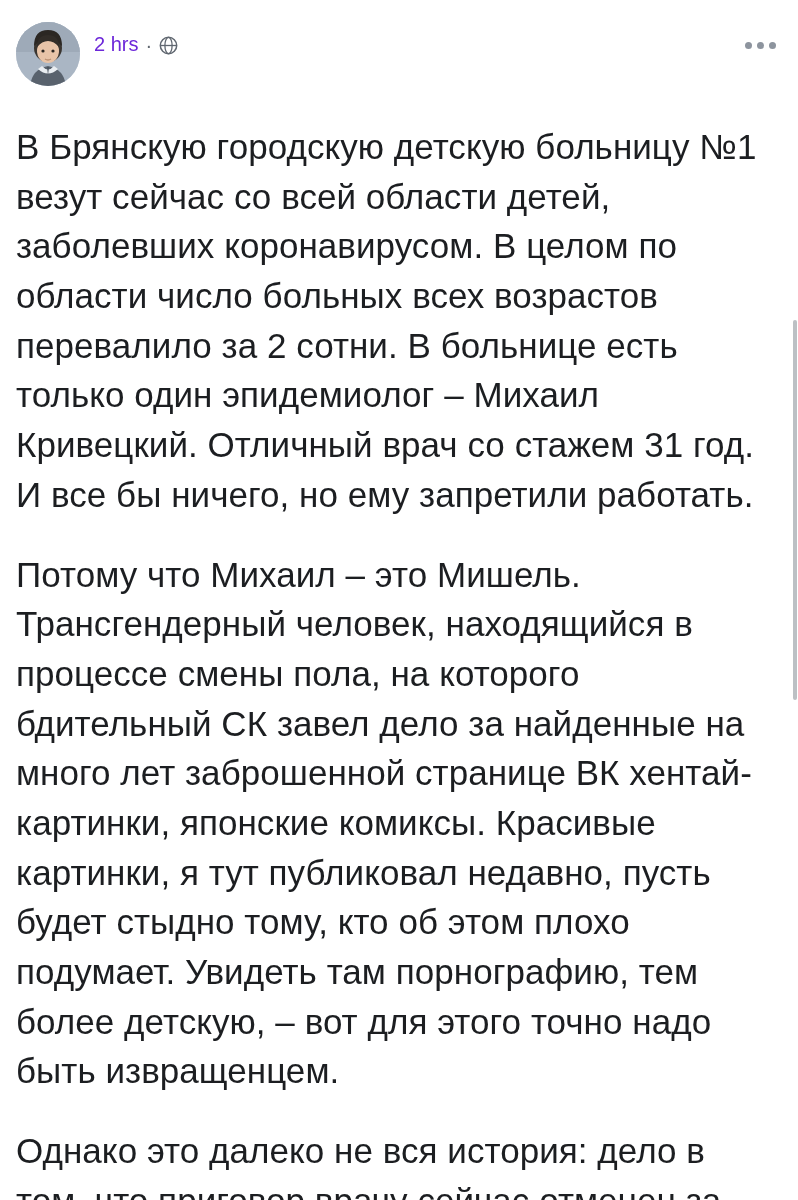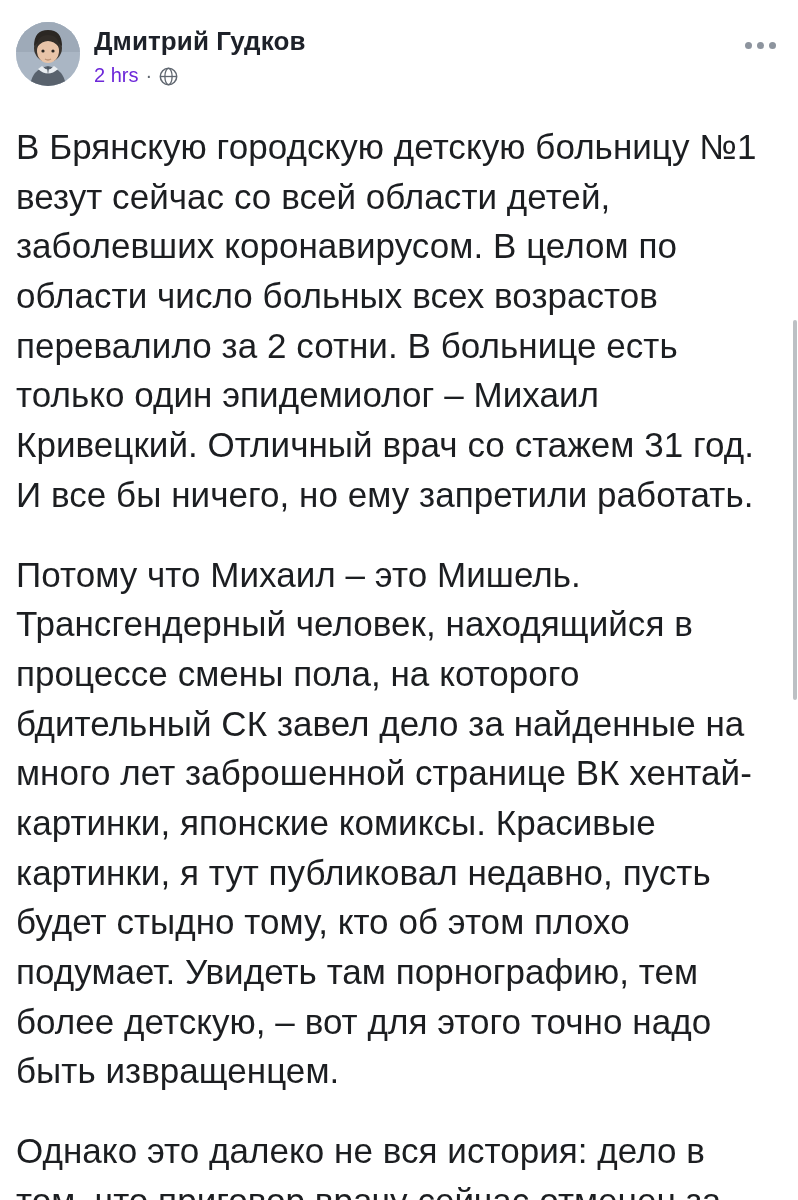--- a/index.html
+++ b/index.html
@@ -149,21 +149,20 @@
         <circle cx="27" cy="29" r="1.6" fill="#2a2520"></circle>
         <circle cx="37" cy="29" r="1.6" fill="#2a2520"></circle>
         <path d="M29 37 q3 2 6 0" stroke="#b98f72" stroke-width="1.3" fill="none"></path>
         <path d="M14 64 q2 -17 18 -20 q16 3 18 20 z" fill="#59626d"></path>
         <path d="M26 44 q6 7 12 0 l4 3 q-10 9 -20 0 z" fill="#e9edf1"></path>
         <path d="M31 45 l1 8 l1 -8 z" fill="#4a535e"></path>
       </svg>
     </div>
 
     <div class="header-text">
-      <div class="author-name">Дмитрий Гудков</div>
       <div class="meta-row">
         <span class="meta-time">2 hrs</span>
         <span class="meta-dot">·</span>
         <span class="globe-icon">
           <svg width="19" height="19" viewBox="0 0 19 19">
             <circle cx="9.5" cy="9.5" r="8.2" fill="none" stroke="#606770" stroke-width="1.5"></circle>
             <ellipse cx="9.5" cy="9.5" rx="3.6" ry="8.2" fill="none" stroke="#606770" stroke-width="1.3"></ellipse>
             <line x1="1.4" y1="9.5" x2="17.6" y2="9.5" stroke="#606770" stroke-width="1.3"></line>
           </svg>
         </span>

